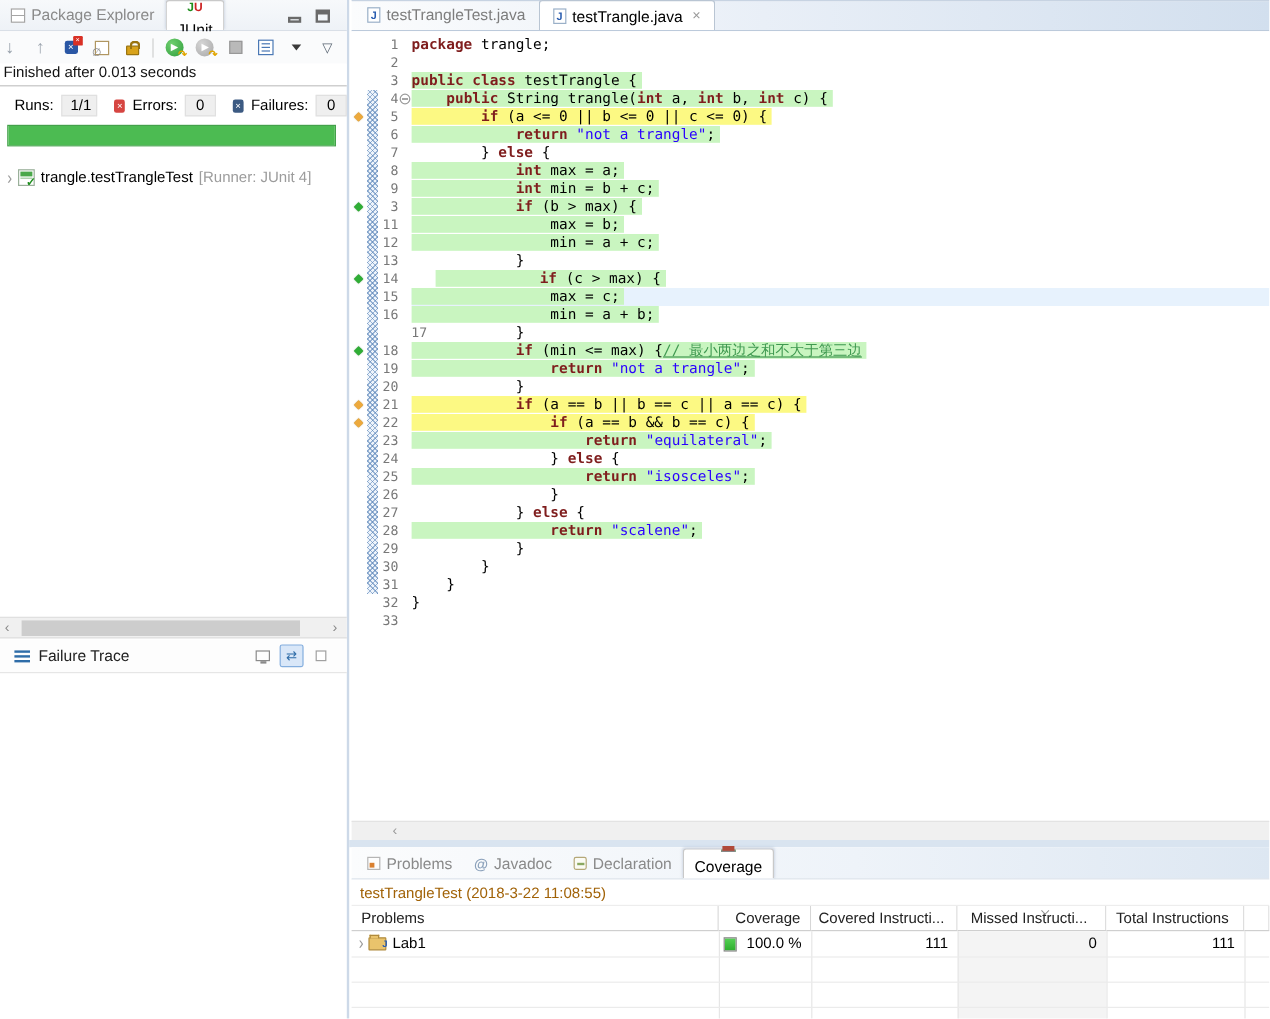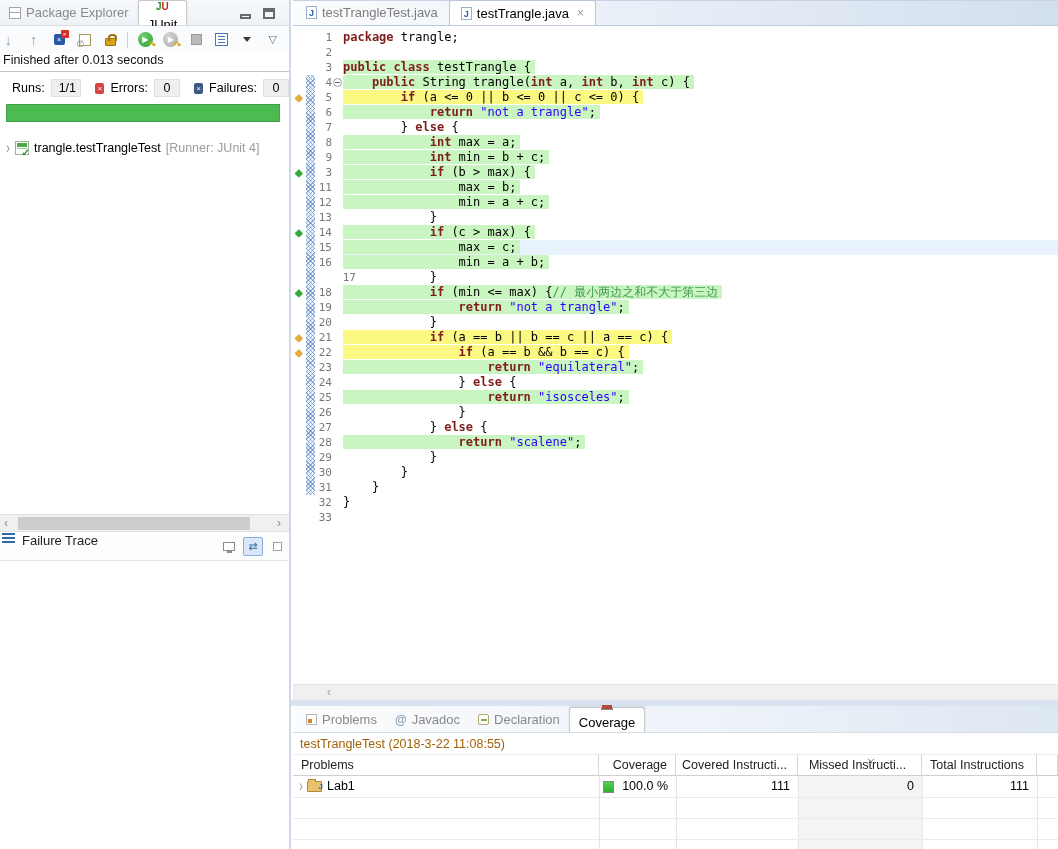--- a/index.html
+++ b/index.html
@@ -69,21 +69,21 @@
   .suite-ico .chk { position:absolute; right:-2px; bottom:-4px; color:#1e8e1e; font-size:10px; font-weight:bold; }
   .runner { color:#9c9c9c; }
 
   .lp-hscroll { position:absolute; left:0; top:514px; width:100%; height:18px; background:#f0f0f0;
                 border-top:1px solid #e0e0e0; border-bottom:1px solid #dfdfdf; }
   .lp-hscroll .la { position:absolute; left:4px; top:1px; color:#8a8a8a; font-size:12px; }
   .lp-hscroll .ra { position:absolute; right:8px; top:1px; color:#8a8a8a; font-size:12px; }
   .lp-hscroll .thumb { position:absolute; left:18px; top:2px; width:232px; height:13px; background:#cdcdcd; }
 
   .ft-header { position:absolute; left:0; top:533px; width:100%; height:28px; background:#fdfdfd;
-               border-bottom:1px solid #e6e6e6; display:flex; gap:7px; padding:0 2px; }
+               border-bottom:1px solid #e6e6e6; display:flex; align-items:center; gap:7px; padding:0 12px; }
   .ft-ico { display:flex; flex-direction:column; gap:2px; }
   .ft-ico i { width:13px; height:2px; background:#2f6da8; }
   .ft-title { font-size:13px; color:#222; }
   .ft-tools { margin-left:auto; display:flex; gap:4px; align-items:center; }
   .ft-tool { width:20px; height:19px; display:flex; align-items:center; justify-content:center;
              color:#8a8a8a; font-size:11px; }
   .ft-tool.active { background:#d9e7f8; border:1px solid #84aede; border-radius:2px; color:#2f6da8; }
   .mon { width:12px; height:9px; border:1px solid #8a8a8a; position:relative;}
   .mon:after { content:""; position:absolute; left:3px; bottom:-3px; width:5px; height:2px; background:#8a8a8a;}
   .copy2 { width:9px; height:9px; border:1px solid #a0a0a0; position:relative; background:#fff;}
@@ -104,21 +104,21 @@
                font-size:9px; color:#2a5db0; font-weight:bold; text-align:center; line-height:12px; }
 
   .ed-content { position:absolute; left:0; top:26px; width:100%; height:658px; background:#fff; overflow:hidden; }
   .line-row { position:absolute; left:50px; right:0; height:15px; white-space:pre;
               font-family:"DejaVu Sans Mono",monospace; font-size:12px; line-height:15px; }
   .line-row.current { background:#e7f2fd; }
   .cov-g { background:#c9f5c0; padding-right:4px; }
   .cov-y { background:#fcf983; padding-right:4px; }
   .tok-k { color:#7f1d1d; font-weight:bold; }
   .tok-s { color:#2a00ff; }
-  .tok-c { color:#3f9950; }
+  .tok-c { color:#3f9950;text-decoration:underline; }
   .num-cell { position:absolute; left:21px; width:18px; height:15px; text-align:right;
               font-family:"DejaVu Sans Mono",monospace; font-size:11px; line-height:15px; color:#787878; }
   .mark-cell { position:absolute; left:2px; width:12px; height:15px; font-size:10px; line-height:15px; }
   .mark-orange { color:#eda93c; text-shadow:0 0 1px #a57718; }
   .mark-green { color:#2fae35; text-shadow:0 0 1px #1d7a22; }
   .hatch { position:absolute; left:13px; width:9px; background-color:#eef4fb;
            background-image:repeating-linear-gradient(45deg,rgba(80,125,180,.55) 0 1px,transparent 1px 3px),
                             repeating-linear-gradient(-45deg,rgba(80,125,180,.55) 0 1px,transparent 1px 3px); }
   .fold { position:absolute; left:40px; width:9px; height:9px; border:1px solid #9a9a9a; border-radius:50%;
           background:#fff; }
@@ -339,21 +339,21 @@
           <div class="line-row" style="top: 49px;"><span class="cov-g"><span>    </span><span class="tok-k">public</span><span> String trangle(</span><span class="tok-k">int</span><span> a, </span><span class="tok-k">int</span><span> b, </span><span class="tok-k">int</span><span> c) {</span></span></div>
           <div class="line-row" style="top: 64px;"><span class="cov-y"><span>        </span><span class="tok-k">if</span><span> (a &lt;= 0 || b &lt;= 0 || c &lt;= 0) {</span></span></div>
           <div class="line-row" style="top: 79px;"><span class="cov-g"><span>            </span><span class="tok-k">return</span><span> </span><span class="tok-s">"not a trangle"</span><span>;</span></span></div>
           <div class="line-row" style="top: 94px;"><span><span>        } </span><span class="tok-k">else</span><span> {</span></span></div>
           <div class="line-row" style="top: 109px;"><span class="cov-g"><span>            </span><span class="tok-k">int</span><span> max = a;</span></span></div>
           <div class="line-row" style="top: 124px;"><span class="cov-g"><span>            </span><span class="tok-k">int</span><span> min = b + c;</span></span></div>
           <div class="line-row" style="top: 139px;"><span class="cov-g"><span>            </span><span class="tok-k">if</span><span> (b &gt; max) {</span></span></div>
           <div class="line-row" style="top: 154px;"><span class="cov-g"><span>                max = b;</span></span></div>
           <div class="line-row" style="top: 169px;"><span class="cov-g"><span>                min = a + c;</span></span></div>
           <div class="line-row" style="top: 184px;"><span><span>            }</span></span></div>
-          <div class="line-row" style="top: 199px;"><span class="cov-g"><span>            </span><span class="tok-k">if</span><span> (c &gt; max) {</span></span></div>
+          <div class="line-row" style="top: 199px; margin-left: 20px;"><span class="cov-g"><span>            </span><span class="tok-k">if</span><span> (c &gt; max) {</span></span></div>
           <div class="line-row current" style="top: 214px;"><span class="cov-g"><span>                max = c;</span></span></div>
           <div class="line-row" style="top: 229px;"><span class="cov-g"><span>                min = a + b;</span></span></div>
           <div class="line-row" style="top: 244px;"><span><span>            }</span></span></div>
           <div class="line-row" style="top: 259px;"><span class="cov-g"><span>            </span><span class="tok-k">if</span><span> (min &lt;= max) {</span><span class="tok-c">// 最小两边之和不大于第三边</span></span></div>
           <div class="line-row" style="top: 274px;"><span class="cov-g"><span>                </span><span class="tok-k">return</span><span> </span><span class="tok-s">"not a trangle"</span><span>;</span></span></div>
           <div class="line-row" style="top: 289px;"><span><span>            }</span></span></div>
           <div class="line-row" style="top: 304px;"><span class="cov-y"><span>            </span><span class="tok-k">if</span><span> (a == b || b == c || a == c) {</span></span></div>
           <div class="line-row" style="top: 319px;"><span class="cov-y"><span>                </span><span class="tok-k">if</span><span> (a == b &amp;&amp; b == c) {</span></span></div>
           <div class="line-row" style="top: 334px;"><span class="cov-g"><span>                    </span><span class="tok-k">return</span><span> </span><span class="tok-s">"equilateral"</span><span>;</span></span></div>
           <div class="line-row" style="top: 349px;"><span><span>                } </span><span class="tok-k">else</span><span> {</span></span></div>

